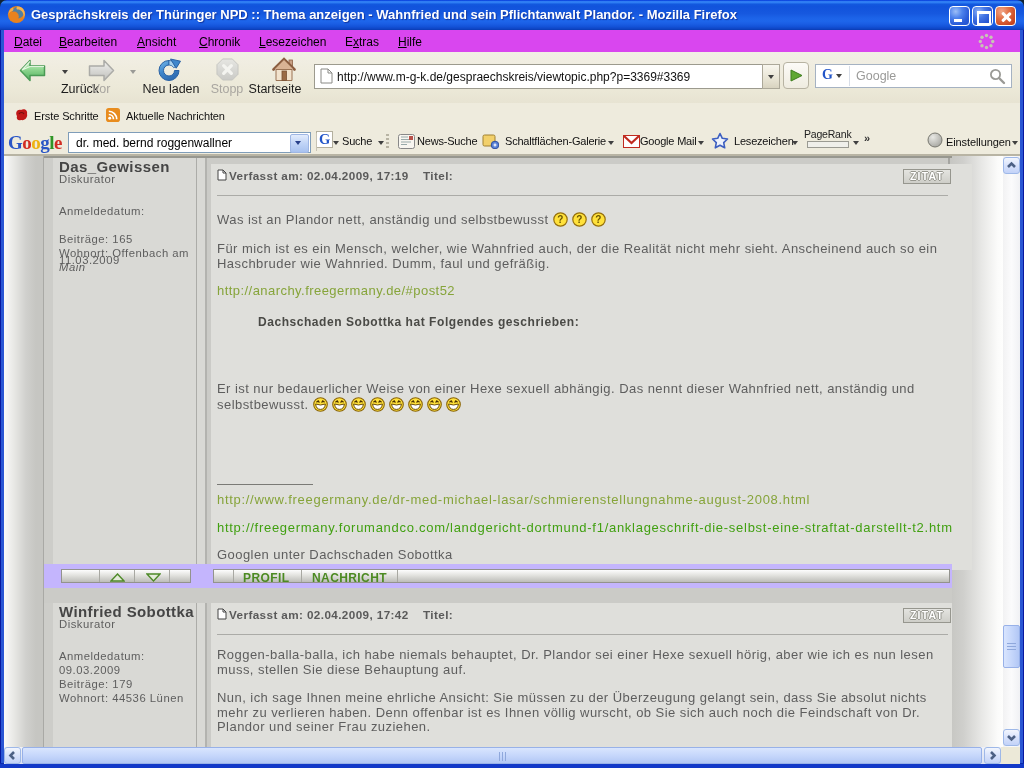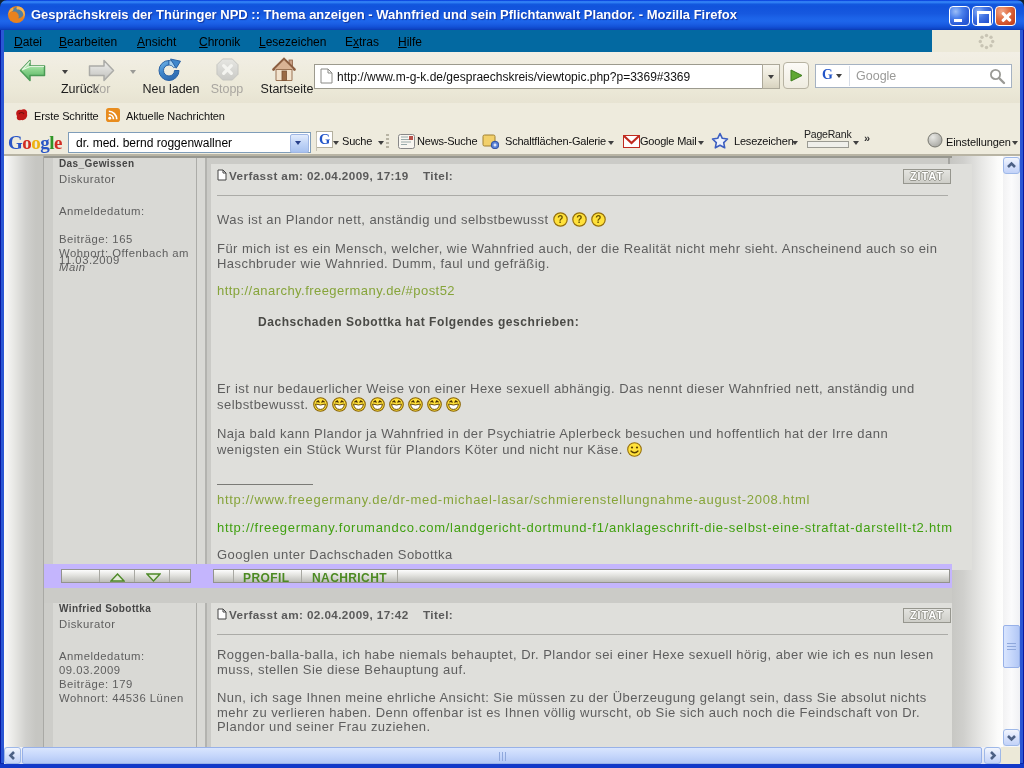--- a/index.html
+++ b/index.html
@@ -20,21 +20,21 @@
 #btncls{left:995px;background:radial-gradient(circle at 30% 25%,#F2A98C 0%,#E06E43 40%,#CC4B24 75%,#B83A18 100%);}
 #btnmin .g{position:absolute;left:4px;bottom:3px;width:8px;height:3px;background:#fff;}
 #btnmax .g{position:absolute;left:4px;top:4px;width:10px;height:9px;border:2px solid #fff;border-top-width:3px;}
 #btncls .g1,#btncls .g2{position:absolute;left:8.5px;top:3.5px;width:2.6px;height:12px;background:#fff;border-radius:1px;}
 #btncls .g1{transform:rotate(45deg);} #btncls .g2{transform:rotate(-45deg);}
 
 #bordL{left:0;top:30px;width:4px;height:733px;background:linear-gradient(90deg,#0718A0 0%,#0718A0 25%,#2A56D4 30%,#2A56D4 100%);}
 #bordR{left:1020px;top:30px;width:4px;height:733px;background:linear-gradient(270deg,#0718A0 0%,#0718A0 20%,#2A56D4 30%,#2A56D4 100%);}
 #bordB{left:0;top:763px;width:1024px;height:5px;background:#1239C8;border-top:1px solid #0B2BAD;box-sizing:border-box;}
 
-#menubar{left:4px;top:30px;width:928px;height:22px;background:#0369a1;border-bottom:1px solid #E2DECB;font-size:12px;color:#000;}
+#menubar{left:4px;top:30px;width:1016px;height:22px;background:#d946ef;border-bottom:1px solid #E2DECB;font-size:12px;color:#000;}
 #menubar span.mi{position:absolute;top:5px;}
 u.mn{text-decoration:underline;text-underline-offset:1px;}
 #throbber{left:978px;top:33px;width:17px;height:17px;}
 
 #navbar{left:4px;top:52px;width:1016px;height:51px;background:linear-gradient(180deg,#F2EFE5 0%,#ECE9D8 70%,#E7E3D2 100%);border-bottom:1px solid #D5D1BF;}
 .tlabel{position:absolute;top:82px;font-size:12.5px;color:#1c1c1c;text-align:center;white-space:nowrap;}
 .tlabel.dis{color:#A9A6A0;}
 .caret{position:absolute;width:0;height:0;border:3.5px solid transparent;border-top:4.5px solid #404040;}
 
 #urlbox{left:314px;top:64px;width:449px;height:25px;background:#fff;border:1px solid #9C9A8E;box-sizing:border-box;}
@@ -52,21 +52,21 @@
 #gcombobtn .caret{left:4px;top:6px;border-top-color:#27408B;}
 
 #content{left:4px;top:156px;width:999px;height:591px;background:#CBCBC7;overflow:hidden;}
 #marginL{left:0;top:0;width:40px;height:591px;background:linear-gradient(90deg,#FAFAF9 0%,#E8E8E5 25%,#D0D0CD 55%,#C6C6C2 80%,#C6C6C2 100%);}
 #marginR{left:946px;top:0;width:53px;height:591px;background:linear-gradient(90deg,#C6C6C2 0%,#CFCFCC 25%,#E8E8E6 60%,#FBFBFA 90%,#FEFEFD 100%);}
 .ucol{left:40px;width:9px;background:#CDCDC9;}
 .usercell{left:49px;width:144px;background:#D9D9D5;border-right:1px solid #ACACA8;box-sizing:border-box;}
 .ucolr{left:193px;width:8px;background:#D9D9D5;}
 .udiv{left:201px;width:2px;background:#B3B3AF;}
 .postcell{left:207px;width:741px;background:#DFDFDB;}
-.uname{position:absolute;left:6px;font-size:10px;font-weight:bold;color:#454545;letter-spacing:0.4px;}
+.uname{position:absolute;left:6px;font-size:15px;font-weight:bold;color:#454545;letter-spacing:0.4px;}
 .urank,.uinfo{position:absolute;left:6px;font-size:11.3px;color:#5E5E5E;letter-spacing:0.5px;}
 .ptext{font-size:13px;color:#5E5E5E;letter-spacing:0.45px;line-height:14.5px;}
 a.grn{color:#86A43A;text-decoration:none;}
 a.grn2{color:#41A011;text-decoration:none;}
 .zitat{position:absolute;width:48px;height:15px;background:linear-gradient(180deg,#E4E4E0 0%,#CECEC8 100%);border:1px solid #96968E;box-sizing:border-box;color:#FFF;font-size:10.5px;font-weight:bold;text-align:center;line-height:13px;letter-spacing:1.2px;text-shadow:-1px 0 0 #96968E,1px 0 0 #96968E,0 -1px 0 #96968E,0 1px 0 #96968E;}
 
 .vline{position:absolute;left:6px;height:1px;background:#ABABA7;width:731px;}
 .smq{display:inline-block;width:15px;height:15px;vertical-align:-3px;}
 .strip{position:absolute;top:5px;height:14px;background:linear-gradient(180deg,#FDFDFD 0%,#E2E2DE 45%,#BDBDB9 100%);border:1px solid #93938D;box-sizing:border-box;}
 .ssep{position:absolute;top:0;width:1px;height:12px;background:#A8A8A2;}
@@ -180,21 +180,21 @@
     </g>
 </svg>
 <div class="abs tlabel dis" style="left:207px;width:40px;">Stopp</div>
 <svg class="abs" style="left:272px;top:57px;width:24px;height:25px;" viewBox="0 0 24 25">
  <rect x="17" y="3" width="3.4" height="6" fill="#C9A186" stroke="#8B5E41" stroke-width="0.8"></rect>
  <path d="M1.5 12.5 L12 2 L22.5 12.5" fill="none" stroke="#8B5E41" stroke-width="2.6" stroke-linecap="round"></path>
  <path d="M3 12 L12 3 L21 12 Z" fill="#D9B394"></path>
  <path d="M4 12.5 L20 12.5 L20 23.5 L4 23.5 Z" fill="#F2E3CE" stroke="#9A7354" stroke-width="1"></path>
  <rect x="10" y="14" width="4.5" height="9.5" fill="#9A6B46" stroke="#7A5233" stroke-width="0.8"></rect>
 </svg>
-<div class="abs tlabel" style="left:254px;width:66px;text-align:center;">Startseite</div>
+<div class="abs tlabel" style="left:242px;width:66px;text-align:center;">Startseite</div>
 
 <div class="abs" id="urlbox"></div>
 <svg class="abs" style="left:320px;top:68px;width:13px;height:16px;" viewBox="0 0 13 16">
  <path d="M1 1 L8 1 L12 5 L12 15 L1 15 Z" fill="#fff" stroke="#8a8a86" stroke-width="1"></path>
  <path d="M8 1 L8 5 L12 5" fill="none" stroke="#8a8a86" stroke-width="1"></path>
 </svg>
 <div class="abs" id="urltext">http://www.m-g-k.de/gespraechskreis/viewtopic.php?p=3369#3369</div>
 <div class="abs" id="urldrop">
     <div class="caret"></div>
   </div>
@@ -353,23 +353,20 @@
           <use href="#lolsym"></use>
         </svg> <svg class="smq" viewBox="0 0 15 15">
           <use href="#lolsym"></use>
         </svg> <svg class="smq" viewBox="0 0 15 15">
           <use href="#lolsym"></use>
         </svg> <svg class="smq" viewBox="0 0 15 15">
           <use href="#lolsym"></use>
         </svg> <svg class="smq" viewBox="0 0 15 15">
           <use href="#lolsym"></use>
         </svg></div>
-  <div class="abs ptext" style="left:6px;top:263px;width:732px;">Naja bald kann Plandor ja Wahnfried in der Psychiatrie Aplerbeck besuchen und hoffentlich hat der Irre dann<br>wenigsten ein Stück Wurst für Plandors Köter und nicht nur Käse. <svg class="smq" viewBox="0 0 15 15">
-          <use href="#smilesym"></use>
-        </svg></div>
   <div class="abs" style="left:6px;top:320px;width:96px;height:1px;background:#7A7A76;"></div>
   <div class="abs ptext" style="left:6px;top:329px;letter-spacing:0.7px;"><a class="grn" href="#b">http://www.freegermany.de/dr-med-michael-lasar/schmierenstellungnahme-august-2008.html</a></div>
   <div class="abs ptext" style="left:6px;top:357px;white-space:nowrap;letter-spacing:0.72px;"><a class="grn2" href="#c">http://freegermany.forumandco.com/landgericht-dortmund-f1/anklageschrift-die-selbst-eine-straftat-darstellt-t2.htm</a></div>
   <div class="abs ptext" style="left:6px;top:384px;">Googlen unter Dachschaden Sobottka</div>
  </div>
 
  <div class="abs" style="left:40px;top:408px;width:908px;height:25px;background:#c4b5fd;">
   <div class="strip" style="left:17px;width:130px;">
    <span class="ssep" style="left:37px;"></span>
    <span class="ssep" style="left:72px;"></span>

